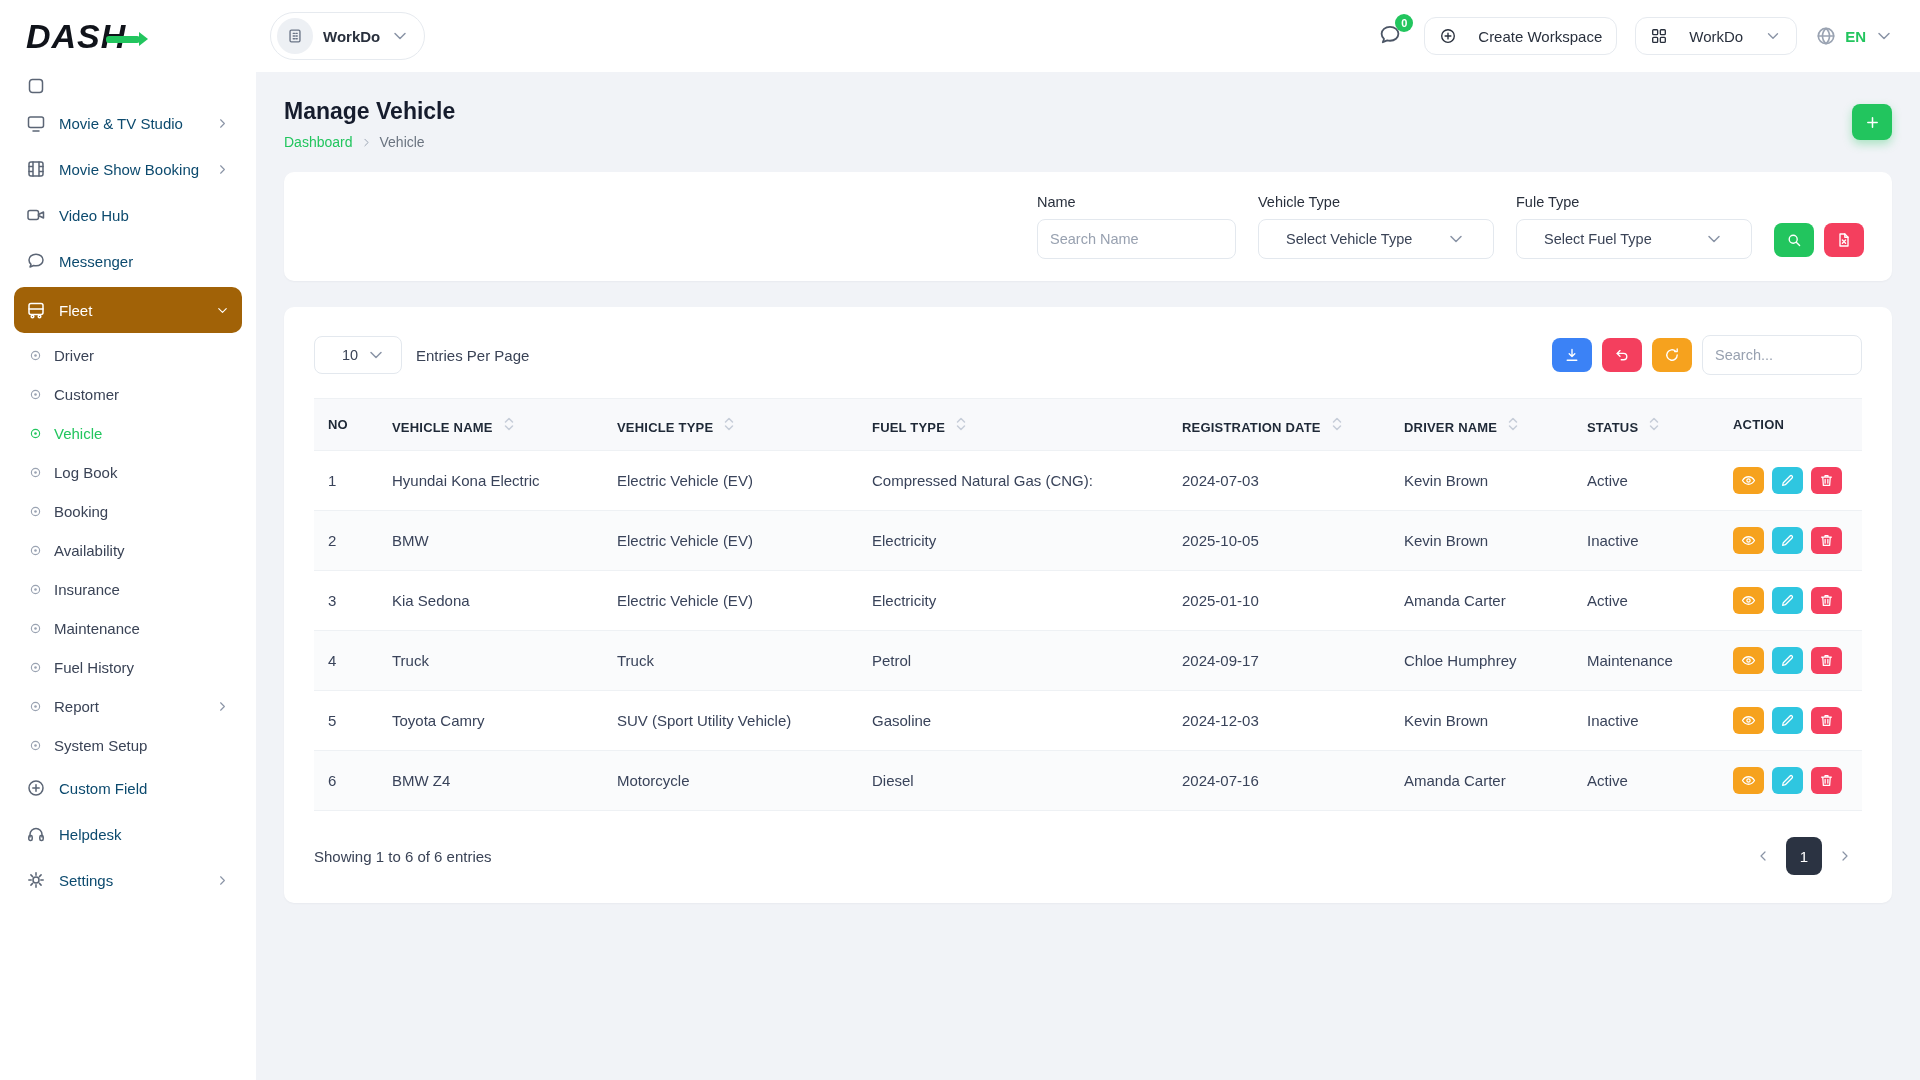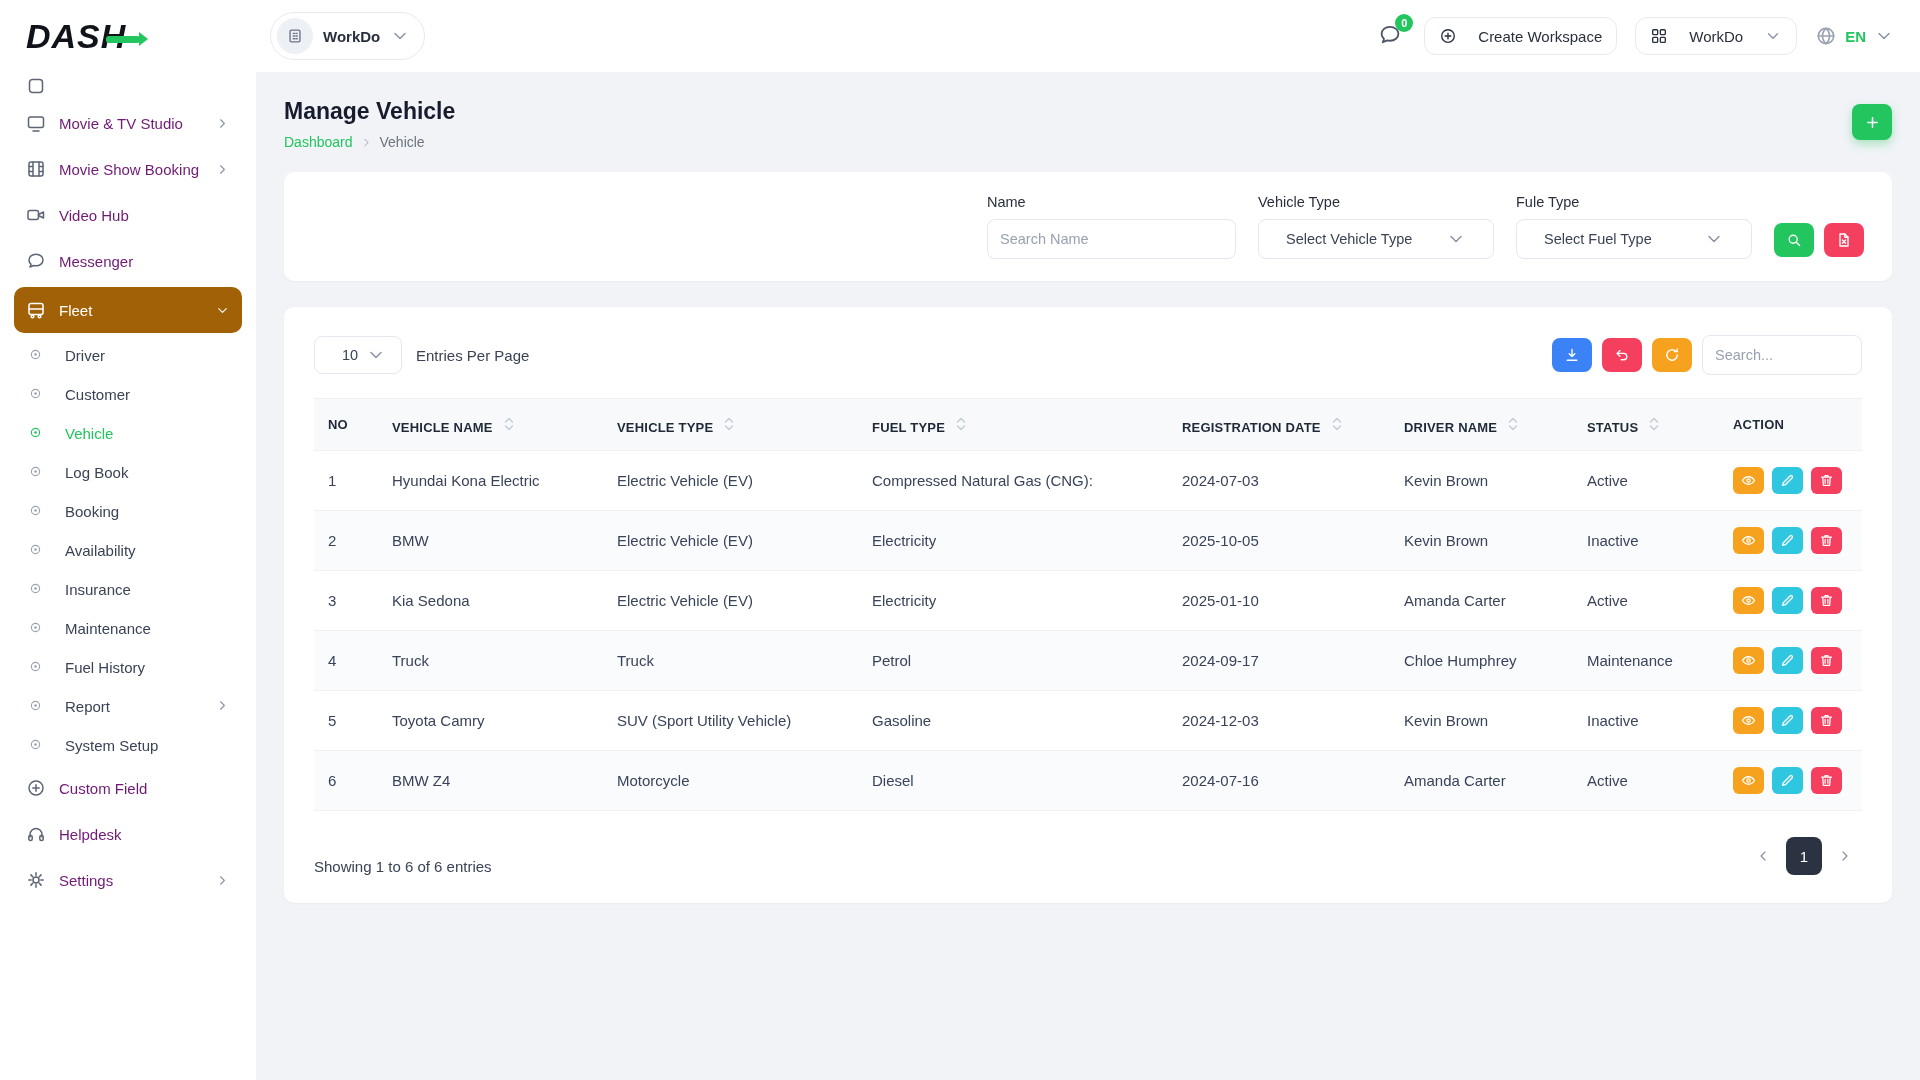--- a/index.html
+++ b/index.html
@@ -24,26 +24,26 @@
   .badge{position:absolute;top:-5px;right:-7px;background:#22c55e;color:#fff;font-size:11px;font-weight:700;min-width:18px;height:18px;border-radius:50%;display:flex;align-items:center;justify-content:center}
   .btn-outline{display:flex;align-items:center;gap:21px;background:#fff;border:1px solid #e6eaef;border-radius:12px;padding:9px 14px;font-size:15px;color:#29303d;cursor:pointer;font-family:inherit}
   .btn-outline .ic{width:18px;height:18px}
   .lang{display:flex;align-items:center;gap:8px;cursor:pointer}
   .lang .globe{width:22px;height:22px;color:#9aa3b2}
   .lang-code{color:#22c55e;font-weight:600;font-size:15px}
 
   
   .sidebar{position:fixed;top:72px;left:0;bottom:0;width:256px;background:#fff;padding:2px 14px 10px;overflow:hidden}
   .s-partial{display:flex;padding:2px 12px 4px;color:#5b6575}
-  .s-item{display:flex;align-items:center;gap:13px;padding:13px 12px;border-radius:10px;font-size:15px;font-weight:500;color:#701a75;cursor:pointer}
+  .s-item{display:flex;align-items:center;gap:13px;padding:13px 12px;border-radius:10px;font-size:15px;font-weight:500;color:#0c4a6e;cursor:pointer}
   .s-item .ic{color:#5b6575}
   .s-item .arrow{margin-left:auto;width:15px;height:15px;color:#8a94a6}
   .fleet-active{background:#a16207;color:#fff;margin:3px 0}
   .fleet-active .ic,.fleet-active .arrow{color:#fff}
-  .s-sub{display:flex;gap:22px;padding:11px 12px 11px 14px;font-size:15px;color:#3a4356;cursor:pointer}
+  .s-sub{display:flex;align-items:center;gap:11px;padding:11px 12px 11px 14px;font-size:15px;color:#3a4356;cursor:pointer}
   .s-sub .dot{width:15px;height:15px;color:#9aa3b2}
   .s-sub .arrow{margin-left:auto;width:15px;height:15px;color:#8a94a6}
   .s-sub.active{color:#22c55e;font-weight:500}
   .s-sub.active .dot{color:#22c55e}
 
   
   .main{margin-left:256px;padding:98px 28px 40px}
   .page-head{display:flex;justify-content:space-between;align-items:flex-start}
   h1{margin:0;font-size:23px;font-weight:700;color:#161c2d}
   .breadcrumb{margin-top:9px;display:flex;align-items:center;gap:7px;font-size:14px}
@@ -52,21 +52,21 @@
   .breadcrumb .current{color:#6b7480}
   .add-btn{width:40px;height:36px;border:none;border-radius:8px;background:#22c55e;color:#fff;display:flex;align-items:center;justify-content:center;cursor:pointer;margin-top:6px;box-shadow:0 4px 10px rgba(34,197,94,.35)}
   .add-btn .ic{width:17px;height:17px;stroke-width:1.8}
 
   .card{background:#fff;border-radius:10px;box-shadow:0 1px 2px rgba(16,24,40,.04)}
   .filter-card{margin-top:22px;padding:22px 28px;display:flex;justify-content:flex-end;align-items:flex-end;gap:22px}
   .f-group{display:flex;flex-direction:column;gap:9px}
   .f-group label{font-size:14.5px;color:#29303d}
   input.text{height:40px;border:1px solid #e3e8ee;border-radius:8px;padding:0 12px;font-size:14.5px;color:#29303d;outline:none;font-family:inherit;background:#fff}
   input.text::placeholder{color:#98a1b0}
-  .w-name{width:249px}
+  .w-name{width:199px}
   .select{height:40px;display:flex;align-items:center;justify-content:space-between;gap:8px;border:1px solid #e3e8ee;border-radius:8px;padding:0 27px;font-size:14.5px;color:#3a4356;background:#fff;cursor:pointer}
   .f-group .select{width:236px}
   .f-actions{display:flex;gap:10px;padding-bottom:2px}
   .sq{width:40px;height:34px;border:none;border-radius:8px;color:#fff;display:inline-flex;align-items:center;justify-content:center;cursor:pointer}
   .sq .ic{width:16px;height:16px;stroke-width:1.7}
   .sq.green{background:#22c55e}
   .sq.pink{background:#f43f5e}
   .sq.blue{background:#3b82f6}
   .sq.orange{background:#f6a21e}
 
@@ -82,21 +82,21 @@
   .sort{width:13px;height:13px;color:#c6cdd8;margin-left:6px;vertical-align:-2px;stroke-width:1.8}
   tbody td{padding:16px 14px;font-size:15px;color:#39435a;border-bottom:1px solid #eef1f4}
   tbody tr:nth-child(even){background:#fafbfc}
   .actions{display:flex;gap:8px}
   .act{width:31px;height:27px;border:none;border-radius:6px;display:inline-flex;align-items:center;justify-content:center;color:#fff;cursor:pointer}
   .act .ic{width:15px;height:15px;stroke-width:1.7}
   .act.orange{background:#f6a21e}
   .act.cyan{background:#2fc6e0}
   .act.red{background:#f43f5e}
 
-  .table-footer{display:flex;justify-content:space-between;align-items:flex-end;margin-top:26px;font-size:15px;color:#3a4356}
+  .table-footer{display:flex;justify-content:space-between;align-items:center;margin-top:26px;font-size:15px;color:#3a4356}
   .pagination{display:flex;align-items:center;gap:6px}
   .page-nav{width:34px;height:36px;background:transparent;border:none;color:#8a94a6;display:flex;align-items:center;justify-content:center;cursor:pointer}
   .page-nav .ic{width:16px;height:16px}
   .page-current{width:36px;height:38px;border:none;border-radius:8px;background:#2b3342;color:#fff;font-size:15px;display:flex;align-items:center;justify-content:center;cursor:pointer}
 </style>
 </head>
 <body>
 
 <svg width="0" height="0" style="position:absolute" aria-hidden="true">
   <defs>

